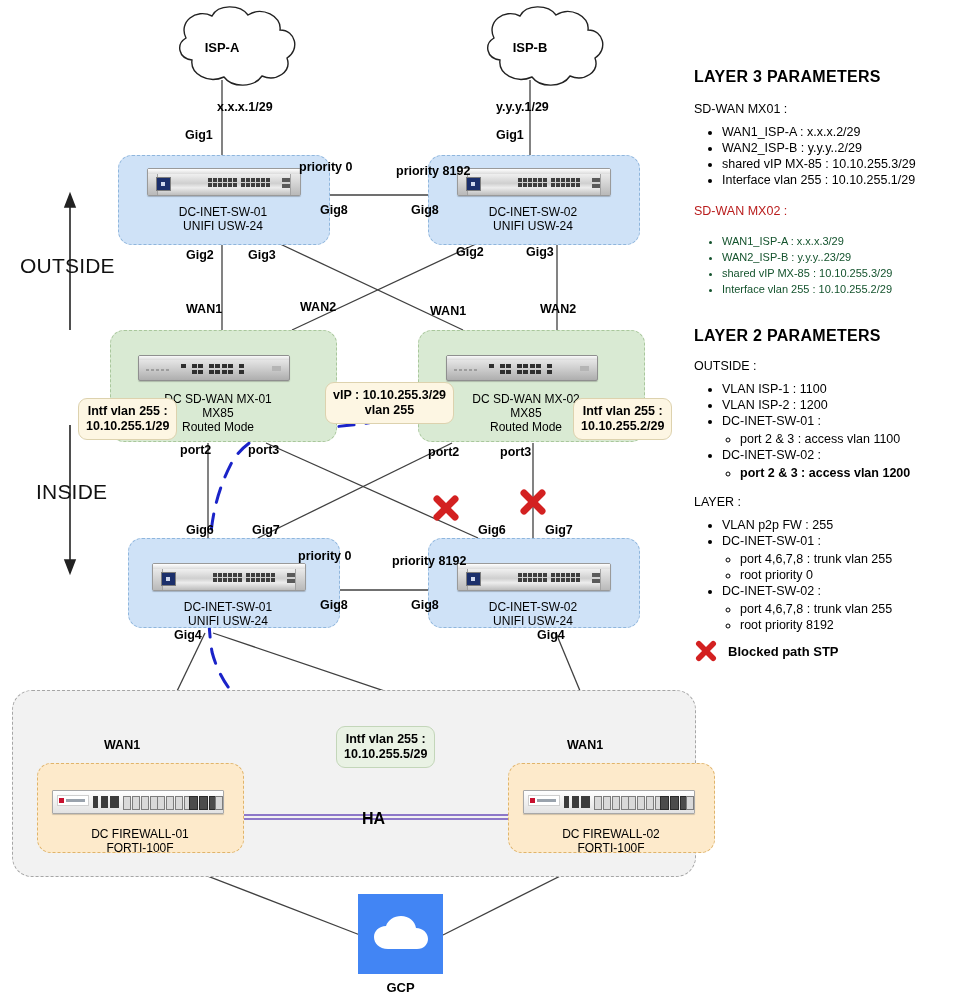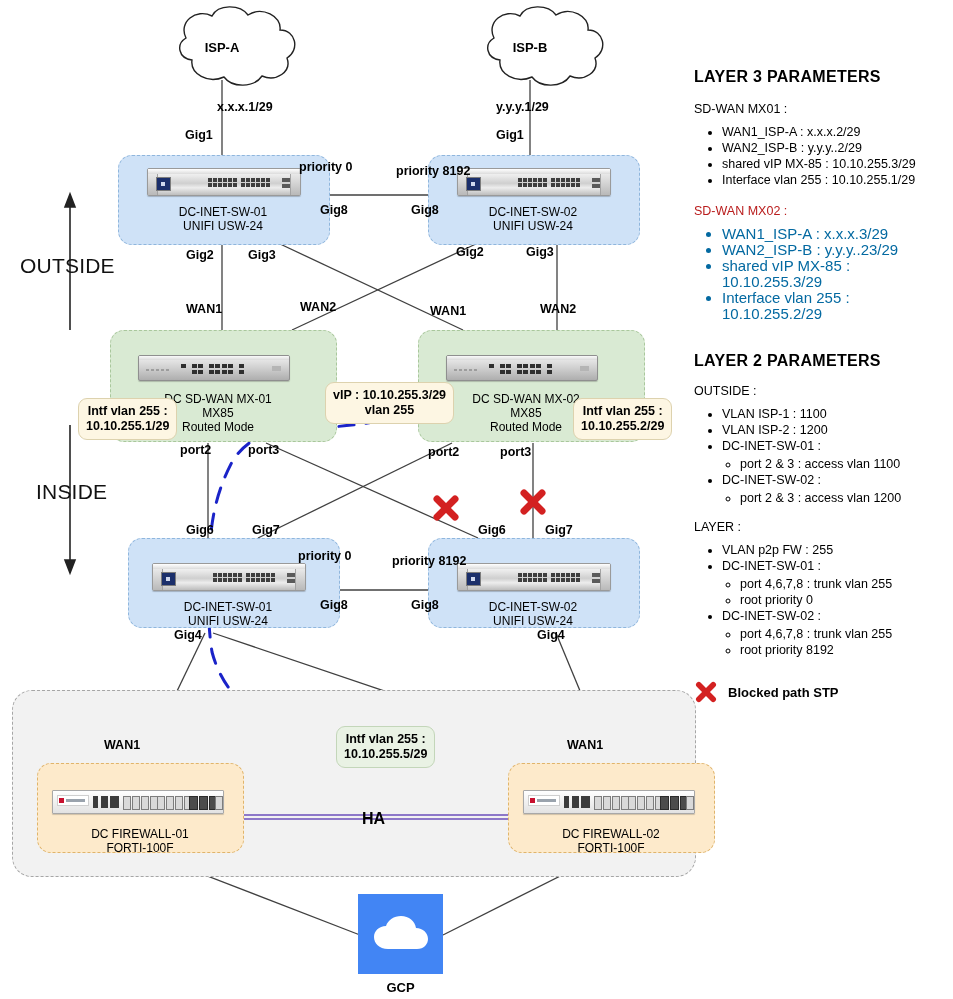--- a/index.html
+++ b/index.html
@@ -696,42 +696,42 @@
 
     <div style="margin-top:16px;font-size:12.5px;color:#000;">SD-WAN MX01 :</div>
     <ul style="margin:8px 0 0 0;padding-left:28px;font-size:12.5px;line-height:16px;color:#000;">
       <li>WAN1_ISP-A : x.x.x.2/29</li>
       <li>WAN2_ISP-B : y.y.y..2/29</li>
       <li>shared vIP MX-85 : 10.10.255.3/29</li>
       <li>Interface vlan 255 : 10.10.255.1/29</li>
     </ul>
 
     <div style="margin-top:16px;font-size:12.5px;color:#b91c1c;">SD-WAN MX02 :</div>
-    <ul style="margin:8px 0 0 0;padding-left:28px;font-size:15px;line-height:16px;color:#0369a1;">
+    <ul style="margin:15px 0 0 0;padding-left:28px;font-size:11px;line-height:16px;color:#14532d;">
       <li>WAN1_ISP-A : x.x.x.3/29</li>
       <li>WAN2_ISP-B : y.y.y..23/29</li>
       <li>shared vIP MX-85 : 10.10.255.3/29</li>
       <li>Interface vlan 255 : 10.10.255.2/29</li>
     </ul>
 
     <div style="margin-top:30px;font-size:16px;font-weight:bold;color:#000;letter-spacing:.3px;">LAYER 2 PARAMETERS</div>
 
     <div style="margin-top:14px;font-size:12.5px;color:#000;">OUTSIDE :</div>
     <ul style="margin:8px 0 0 0;padding-left:28px;font-size:12.5px;line-height:16px;color:#000;">
       <li>VLAN ISP-1 : 1100</li>
       <li>VLAN ISP-2 : 1200</li>
       <li>
         <span>DC-INET-SW-01 :</span>
         <ul style="margin:2px 0 0 0;padding-left:18px;list-style:circle;">
           <li>port 2 &amp; 3 : access vlan 1100</li>
         </ul>
       </li>
       <li>
         <span>DC-INET-SW-02 :</span>
-        <ul style="margin:2px 0 0 0;padding-left:18px;list-style:circle;">
+        <ul style="margin:2px 0 0 0;padding-left:18px;list-style:circle;font-weight:bold;">
           <li>port 2 &amp; 3 : access vlan 1200</li>
         </ul>
       </li>
     </ul>
 
     <div style="margin-top:14px;font-size:12.5px;color:#000;">LAYER :</div>
     <ul style="margin:8px 0 0 0;padding-left:28px;font-size:12.5px;line-height:16px;color:#000;">
       <li>VLAN p2p FW : 255</li>
       <li>
         <span>DC-INET-SW-01 :</span>
@@ -742,21 +742,21 @@
       </li>
       <li>
         <span>DC-INET-SW-02 :</span>
         <ul style="margin:2px 0 0 0;padding-left:18px;list-style:circle;">
           <li>port 4,6,7,8 : trunk vlan 255</li>
           <li>root priority 8192</li>
         </ul>
       </li>
     </ul>
 
-    <div style="margin-top:22px;display:flex;align-items:center;gap:10px;">
+    <div style="margin-top:6px;display:flex;align-items:center;gap:10px;">
       <svg style="width:24px;height:24px;flex:none;" viewBox="0 0 30 30">
         <g stroke="#d32121" stroke-width="7" stroke-linecap="round">
           <line x1="6" y1="6" x2="24" y2="24"></line>
             <line x1="24" y1="6" x2="6" y2="24"></line>
         </g>
       </svg>
       <span style="font-size:13px;font-weight:bold;color:#000;">Blocked path STP</span>
     </div>
   </div>
 

